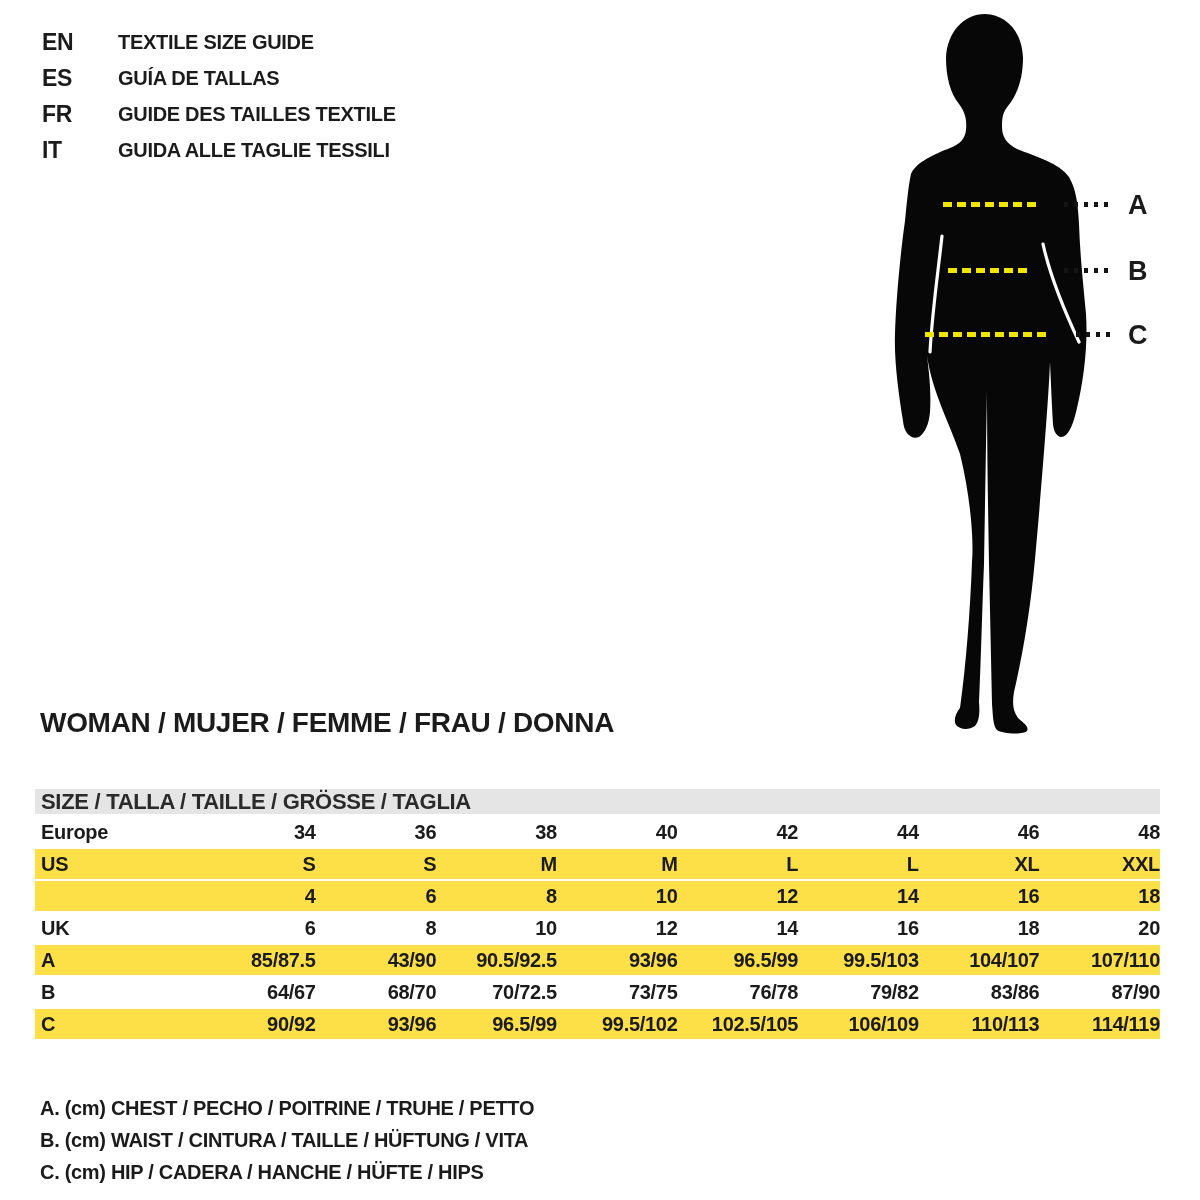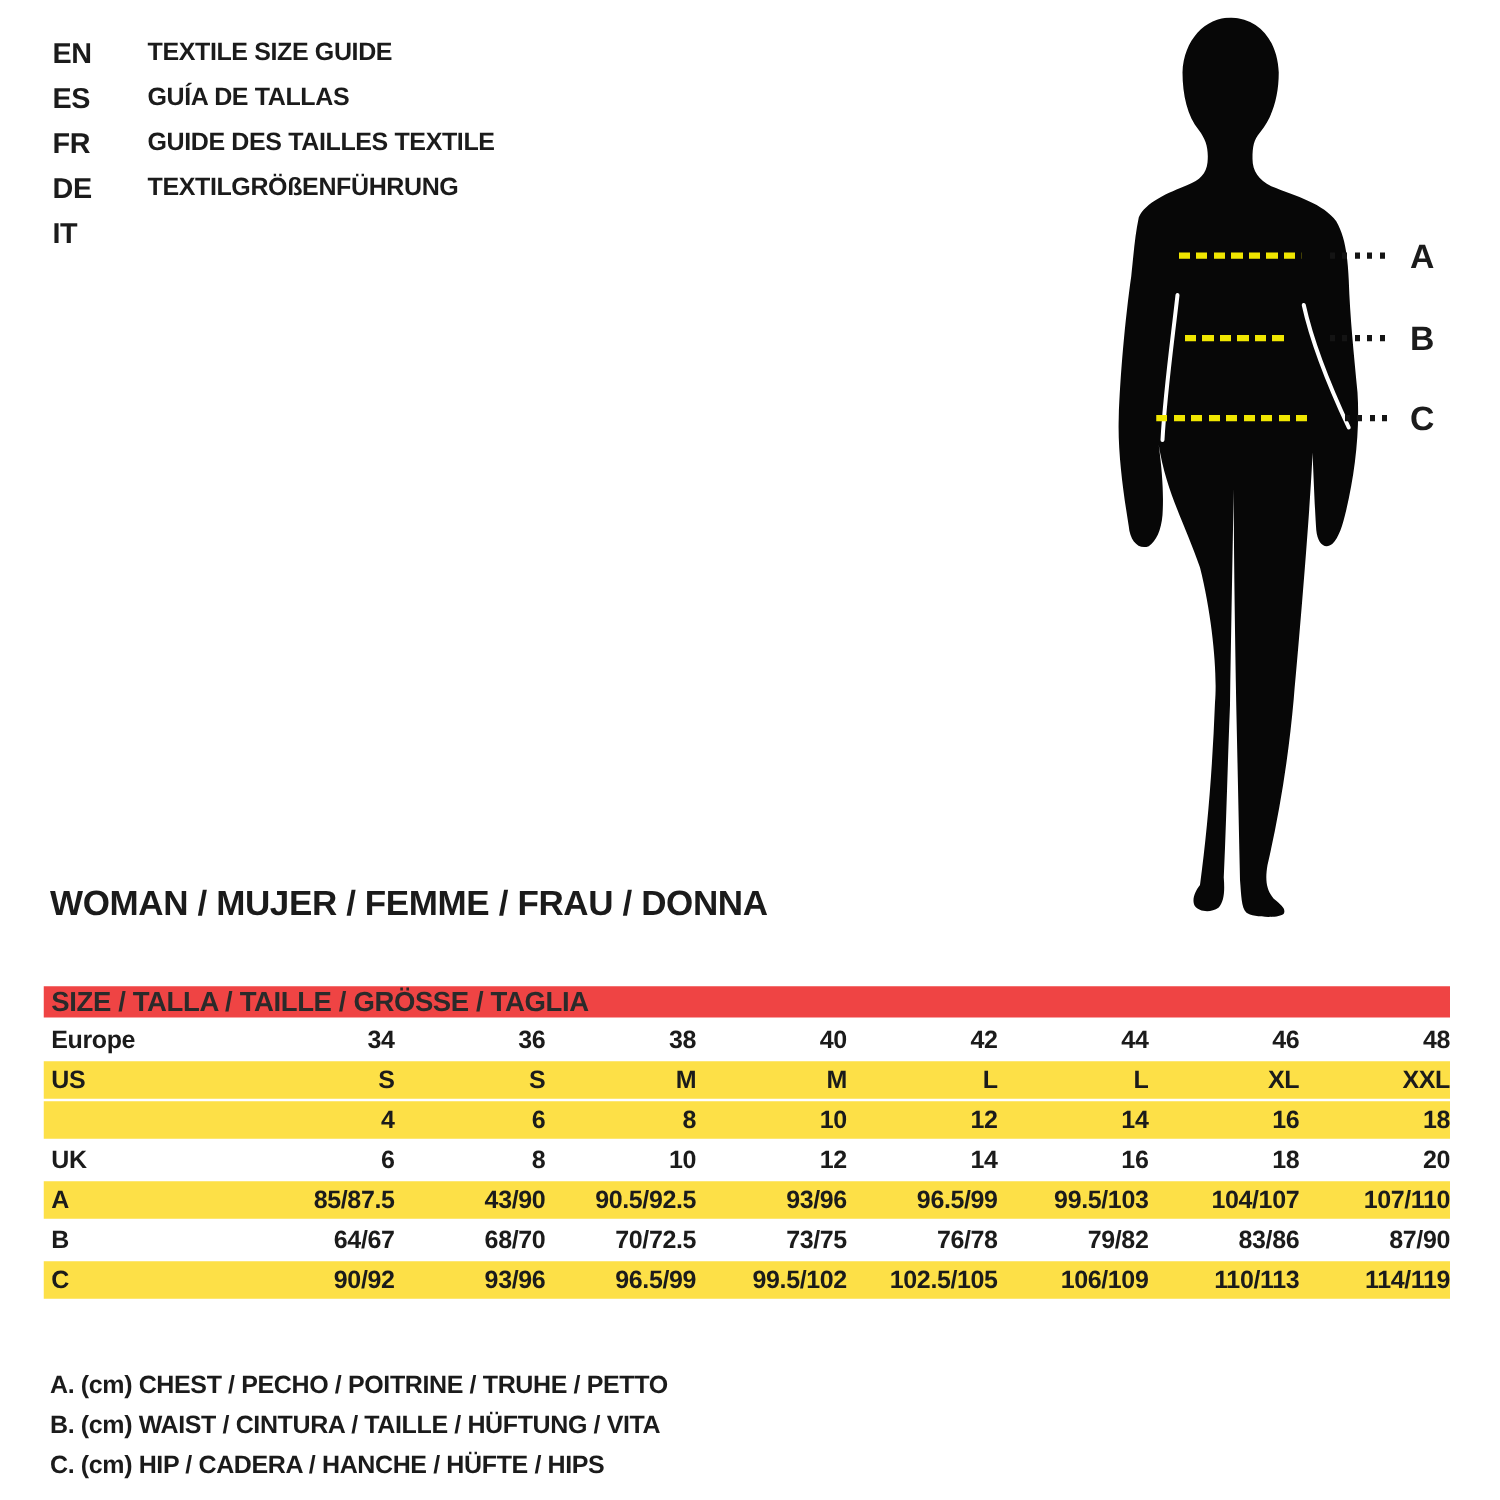--- a/index.html
+++ b/index.html
@@ -17,21 +17,21 @@
   .figure-svg{position:absolute;left:880px;top:14px;width:310px;height:722px;z-index:1;}
   .dash-yellow{position:absolute;height:5px;z-index:3;
     background:repeating-linear-gradient(90deg,#f0e600 0px,#f0e600 9px,rgba(0,0,0,0) 9px,rgba(0,0,0,0) 14px);}
   .dash-black{position:absolute;height:5px;z-index:3;
     background:repeating-linear-gradient(90deg,#141414 0px,#141414 4px,rgba(0,0,0,0) 4px,rgba(0,0,0,0) 10px);}
   .measure-label{position:absolute;font-size:27px;font-weight:700;z-index:3;letter-spacing:-0.3px;}
   
   .gender-line{position:absolute;left:40px;top:707px;font-size:28px;font-weight:700;letter-spacing:-0.3px;}
   
   .size-table{position:absolute;left:35px;top:789px;width:1125px;z-index:2;}
-  .thead{height:25px;line-height:25px;background:#ef4444;color:#2a2a2a;
+  .thead{height:25px;line-height:25px;background:#e5e5e5;color:#2a2a2a;
     font-size:22px;font-weight:700;padding-left:6px;letter-spacing:-0.3px;margin-bottom:3px;}
   .trow{display:grid;grid-template-columns:160px repeat(8,1fr);height:30px;margin-bottom:2px;}
   .trow.shaded{background:#fde047;}
   .tlabel{font-size:20px;font-weight:700;line-height:30px;padding-left:6px;letter-spacing:-0.3px;}
   .tcell{font-size:20px;font-weight:700;line-height:30px;text-align:right;letter-spacing:-0.3px;}
   
   .legend{position:absolute;left:40px;top:1092px;}
   .legend-line{height:32px;line-height:32px;font-size:20px;font-weight:700;letter-spacing:-0.3px;white-space:nowrap;}
 </style>
 </head>
@@ -44,25 +44,22 @@
   </div>
   <div class="lang-row">
     <span class="lang-code">ES</span>
     <span class="lang-title">GUÍA DE TALLAS</span>
   </div>
   <div class="lang-row">
     <span class="lang-code">FR</span>
     <span class="lang-title">GUIDE DES TAILLES TEXTILE</span>
   </div>
   <div class="lang-row">
-    <span class="lang-code">DE</span>
-    <span class="lang-title">TEXTILGRÖßENFÜHRUNG</span>
-  </div>
-  <div class="lang-row">
     <span class="lang-code">IT</span>
+    <span class="lang-title">GUIDA ALLE TAGLIE TESSILI</span>
   </div>
 </div>
 
 <svg class="figure-svg" viewBox="0 0 310 722" aria-hidden="true">
   <path fill="#070707" d="
     M105 0
     C127 1 142 18 143 44
     C143 63 138 80 128 92
     C123 98 122 103 122 113
     C122 123 127 130 137 135

